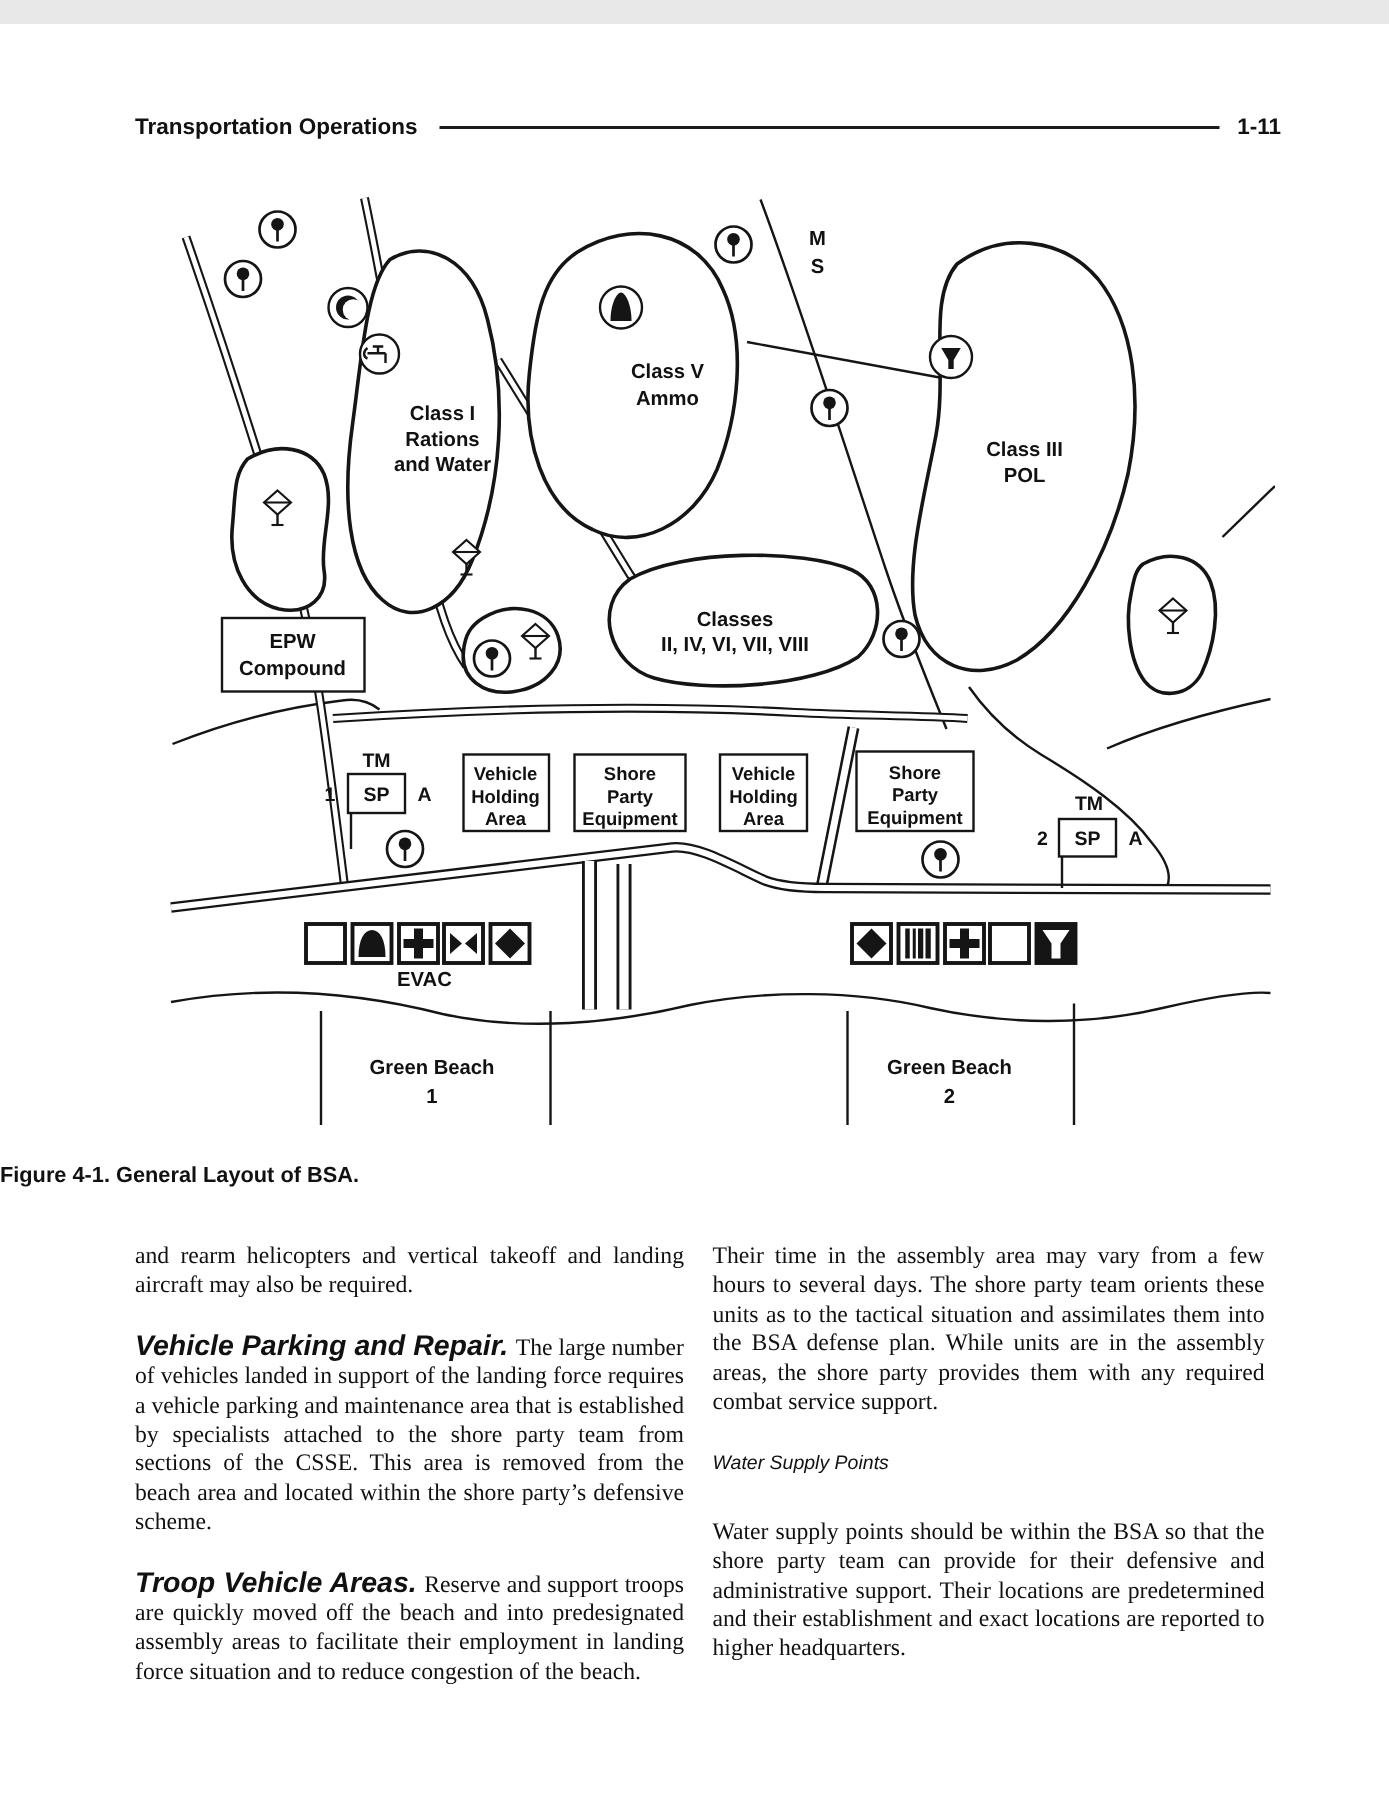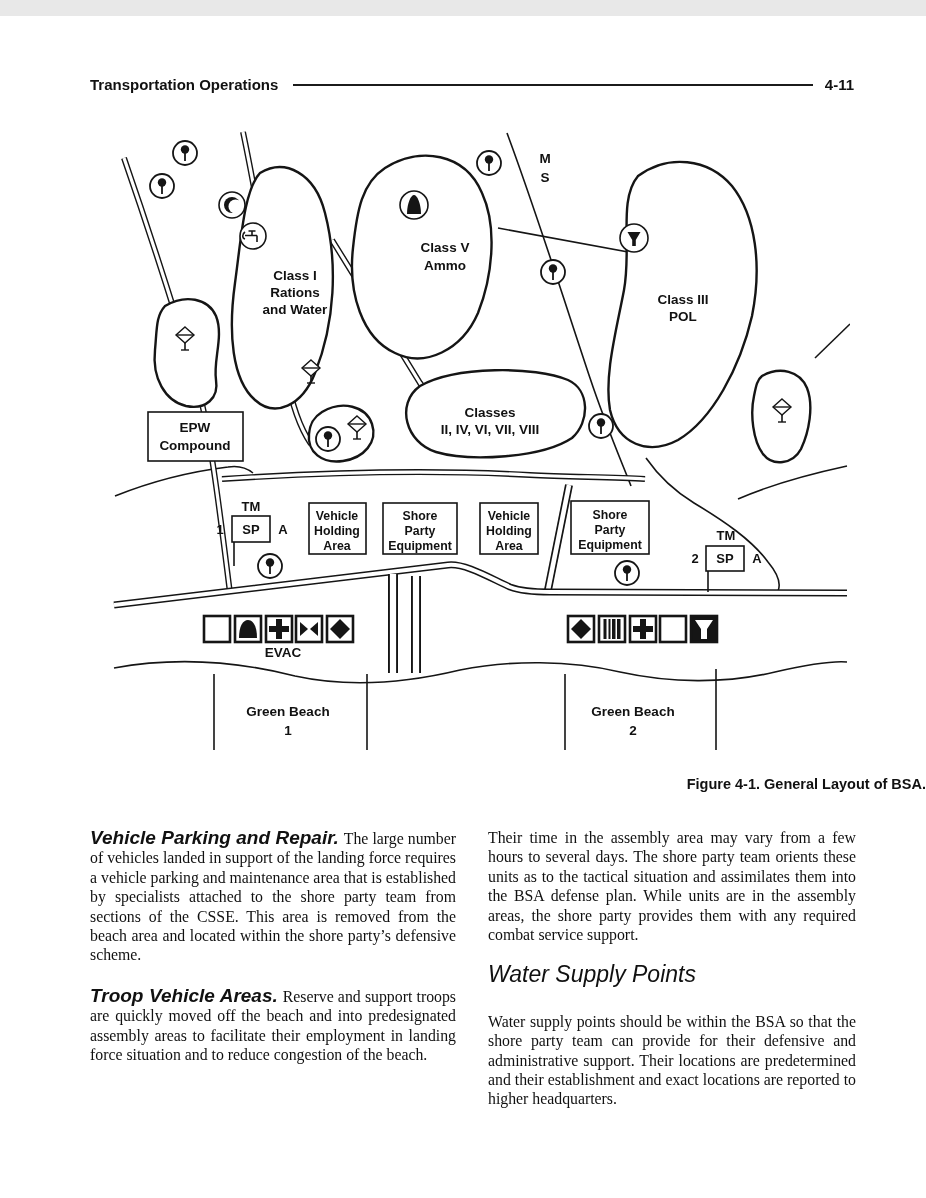--- a/index.html
+++ b/index.html
@@ -8,46 +8,46 @@
   
   .hdr-title{position:absolute;left:90px;top:60px;font-family:"Liberation Sans",sans-serif;
              font-weight:bold;font-size:15px;}
   .hdr-page{position:absolute;right:72px;top:60px;font-family:"Liberation Sans",sans-serif;
             font-weight:bold;font-size:15px;}
   .hdr-rule{position:absolute;left:293px;top:68px;width:520px;height:2px;background:#1b1b1b;}
   
   .fig{position:absolute;left:110px;top:112px;width:740px;height:632px;}
   .fig svg{display:block;width:740px;height:632px;}
   .fig text{font-family:"Liberation Sans",sans-serif;font-weight:bold;fill:#111;}
-  .caption{position:absolute;left:0;top:760px;width:926px;text-align:right;
+  .caption{position:absolute;left:0;top:760px;width:926px;text-align:left;
            font-family:"Liberation Sans",sans-serif;font-weight:bold;font-size:14.5px;}
   
   .col{position:absolute;top:812px;font-size:15.8px;line-height:19.4px;text-align:justify;}
   .col-left{left:90px;width:366px;}
-  .col-right{left:488px;width:368px;}
+  .col-right{left:475px;width:368px;}
   .col p{margin:0 0 21px 0;}
   .lead{font-family:"Liberation Sans",sans-serif;font-style:italic;font-weight:bold;
         font-size:19px;margin-right:5px;}
   .sec-head{font-family:"Liberation Sans",sans-serif;font-style:italic;font-weight:normal;
-            font-size:23px;margin:11px 0 27px 0;}
+            font-size:13px;margin:11px 0 27px 0;}
   
   .ln{stroke:#151515;stroke-width:1.6;fill:none;}
   .blob{stroke:#151515;stroke-width:2.4;fill:#ffffff;}
   .bx{stroke:#151515;stroke-width:1.6;fill:#ffffff;}
   .road-o{stroke:#151515;fill:none;}
   .road-i{stroke:#ffffff;fill:none;}
 </style>
 </head>
 <body>
 
 <div class="page">
 
   <span class="hdr-title">Transportation Operations</span>
   <div class="hdr-rule"></div>
-  <span class="hdr-page">4-11</span>
+  <span class="hdr-page">1-11</span>
 
   <div class="fig">
   <svg viewBox="0 0 740 632">
     <defs>
       <g id="sym-wp">
         <circle r="12" fill="#fff" stroke="#151515" stroke-width="1.8"></circle>
         <line x1="0" y1="8" x2="0" y2="-2" stroke="#151515" stroke-width="1.8"></line>
         <circle cy="-3.5" r="4.2" fill="#151515"></circle>
       </g>
       <g id="sym-tree">
@@ -240,20 +240,21 @@
     <text x="178" y="588" font-size="13.5" text-anchor="middle">Green Beach</text>
     <text x="178" y="607" font-size="13.5" text-anchor="middle">1</text>
     <text x="523" y="588" font-size="13.5" text-anchor="middle">Green Beach</text>
     <text x="523" y="607" font-size="13.5" text-anchor="middle">2</text>
   </svg>
   </div>
 
   <div class="caption">Figure 4-1. General Layout of BSA.</div>
 
   <div class="col col-left">
+    <p><span>and rearm helicopters and vertical takeoff and landing aircraft may also be required.</span></p>
     <p><span class="lead">Vehicle Parking and Repair.</span><span>The large number of vehicles landed in support of the landing force requires a vehicle parking and maintenance area that is established by specialists attached to the shore party team from sections of the CSSE. This area is removed from the beach area and located within the shore party’s defensive scheme.</span></p>
     <p><span class="lead">Troop Vehicle Areas.</span><span>Reserve and support troops are quickly moved off the beach and into predesignated assembly areas to facilitate their employment in landing force situation and to reduce congestion of the beach.</span></p>
   </div>
 
   <div class="col col-right">
     <p><span>Their time in the assembly area may vary from a few hours to several days. The shore party team orients these units as to the tactical situation and assimilates them into the BSA defense plan. While units are in the assembly areas, the shore party provides them with any required combat service support.</span></p>
     <div class="sec-head">Water Supply Points</div>
     <p><span>Water supply points should be within the BSA so that the shore party team can provide for their defensive and administrative support. Their locations are predetermined and their establishment and exact locations are reported to higher headquarters.</span></p>
   </div>
 

